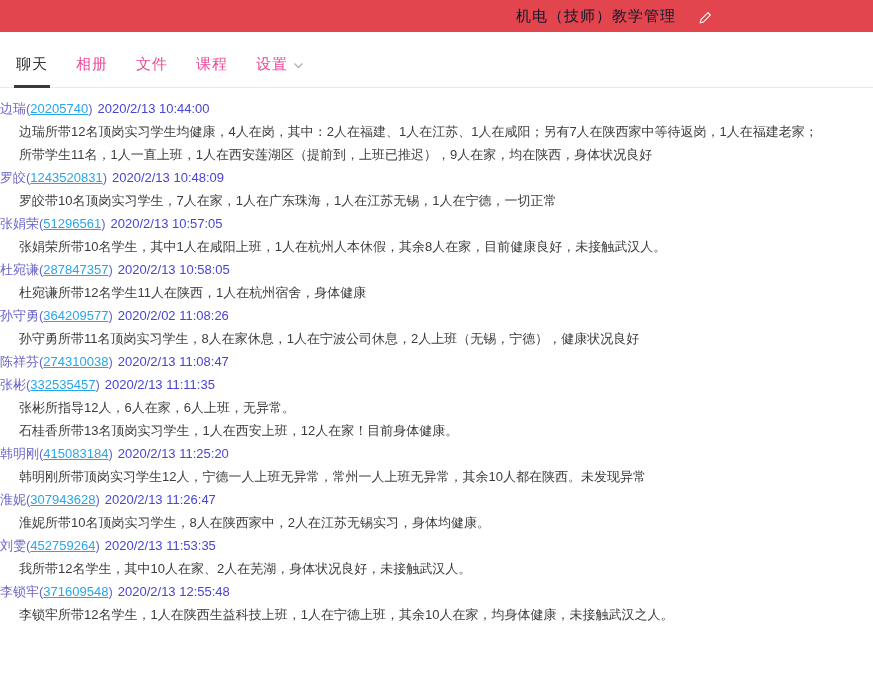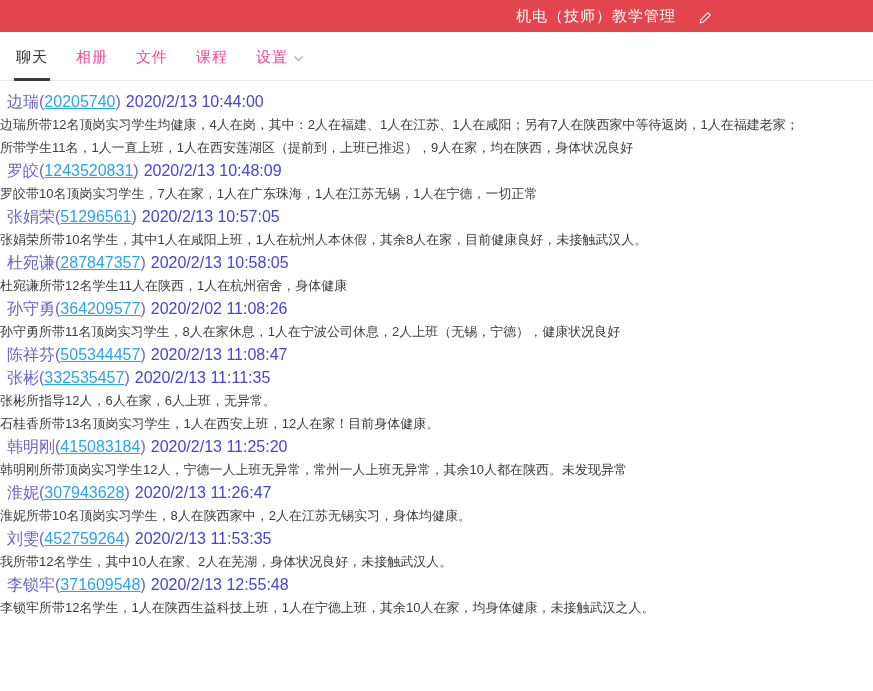--- a/index.html
+++ b/index.html
@@ -5,50 +5,50 @@
   * { margin:0; padding:0; box-sizing:border-box; }
   html,body { width:873px; height:691px; background:#ffffff; overflow:hidden;
     font-family:"Liberation Sans","DejaVu Sans",sans-serif; }
 
   
   .header {
     position:relative; width:100%; height:32px; background:#e2454e;
   }
   .header-title {
     position:absolute; left:516px; top:0; height:32px; line-height:32px;
-    color:#ffffff; font-size:15px; letter-spacing:1px; white-space:nowrap;
+    color:#0f172a; font-size:15px; letter-spacing:1px; white-space:nowrap;
     display:flex; align-items:center; gap:22px;
   }
   .edit-icon { display:inline-flex; margin-top:2px; }
 
   
   .tabbar {
-    height:49px; display:flex; align-items:flex-end;
+    height:56px; display:flex; align-items:flex-end;
     padding-left:14px; border-bottom:1px solid #e9e9e9; background:#fff;
   }
   .tab {
     font-size:15px; color:#ec4899; letter-spacing:1px;
     padding:0 2px 11px 2px; margin-right:24px; cursor:pointer;
     display:flex; align-items:center; gap:5px; white-space:nowrap;
     border-bottom:3px solid transparent; margin-bottom:-1px;
   }
   .tab.active { color:#333333; border-bottom-color:#3a3a3a; }
   .chevron-down { display:inline-flex; margin-top:2px; }
 
   
   .chat { padding-top:9px; }
   .msg-head {
-    padding-left:7px; line-height:23px; font-size:16px; white-space:nowrap;
+    line-height:23px; font-size:13px; white-space:nowrap;
   }
   .sender-name { color:#6a64c8; }
   .paren { color:#6a64c8; }
   .qq-link { color:#2aa5e8; text-decoration:underline; cursor:pointer; }
   .timestamp { color:#4844d4; margin-left:5px; }
   .msg-body {
-    line-height:23px; font-size:13px; color:#3c3c3c;
+    padding-left:19px; line-height:23px; font-size:13px; color:#3c3c3c;
     white-space:nowrap;
   }
 </style>
 </head>
 <body>
 
 <div class="header">
   <div class="header-title">
     <span>机电（技师）教学管理</span>
     <span class="edit-icon">
@@ -100,21 +100,21 @@
     </div>
     <div class="msg">
       <div class="msg-head"><span class="sender-name">杜宛谦</span><span class="paren">(</span><a class="qq-link">287847357</a><span class="paren">)</span><span class="timestamp">2020/2/13 10:58:05</span></div>
       <div class="msg-body">杜宛谦所带12名学生11人在陕西，1人在杭州宿舍，身体健康</div>
     </div>
     <div class="msg">
       <div class="msg-head"><span class="sender-name">孙守勇</span><span class="paren">(</span><a class="qq-link">364209577</a><span class="paren">)</span><span class="timestamp">2020/2/02 11:08:26</span></div>
       <div class="msg-body">孙守勇所带11名顶岗实习学生，8人在家休息，1人在宁波公司休息，2人上班（无锡，宁德），健康状况良好</div>
     </div>
     <div class="msg">
-      <div class="msg-head"><span class="sender-name">陈祥芬</span><span class="paren">(</span><a class="qq-link">505344457</a><span class="paren">)</span><span class="timestamp">2020/2/13 11:08:47</span></div>
+      <div class="msg-head"><span class="sender-name">陈祥芬</span><span class="paren">(</span><a class="qq-link">274310038</a><span class="paren">)</span><span class="timestamp">2020/2/13 11:08:47</span></div>
     </div>
     <div class="msg">
       <div class="msg-head"><span class="sender-name">张彬</span><span class="paren">(</span><a class="qq-link">332535457</a><span class="paren">)</span><span class="timestamp">2020/2/13 11:11:35</span></div>
       <div class="msg-body">张彬所指导12人，6人在家，6人上班，无异常。</div>
     </div>
     <div class="msg">
       <div class="msg-body">石桂香所带13名顶岗实习学生，1人在西安上班，12人在家！目前身体健康。</div>
     </div>
     <div class="msg">
       <div class="msg-head"><span class="sender-name">韩明刚</span><span class="paren">(</span><a class="qq-link">415083184</a><span class="paren">)</span><span class="timestamp">2020/2/13 11:25:20</span></div>

